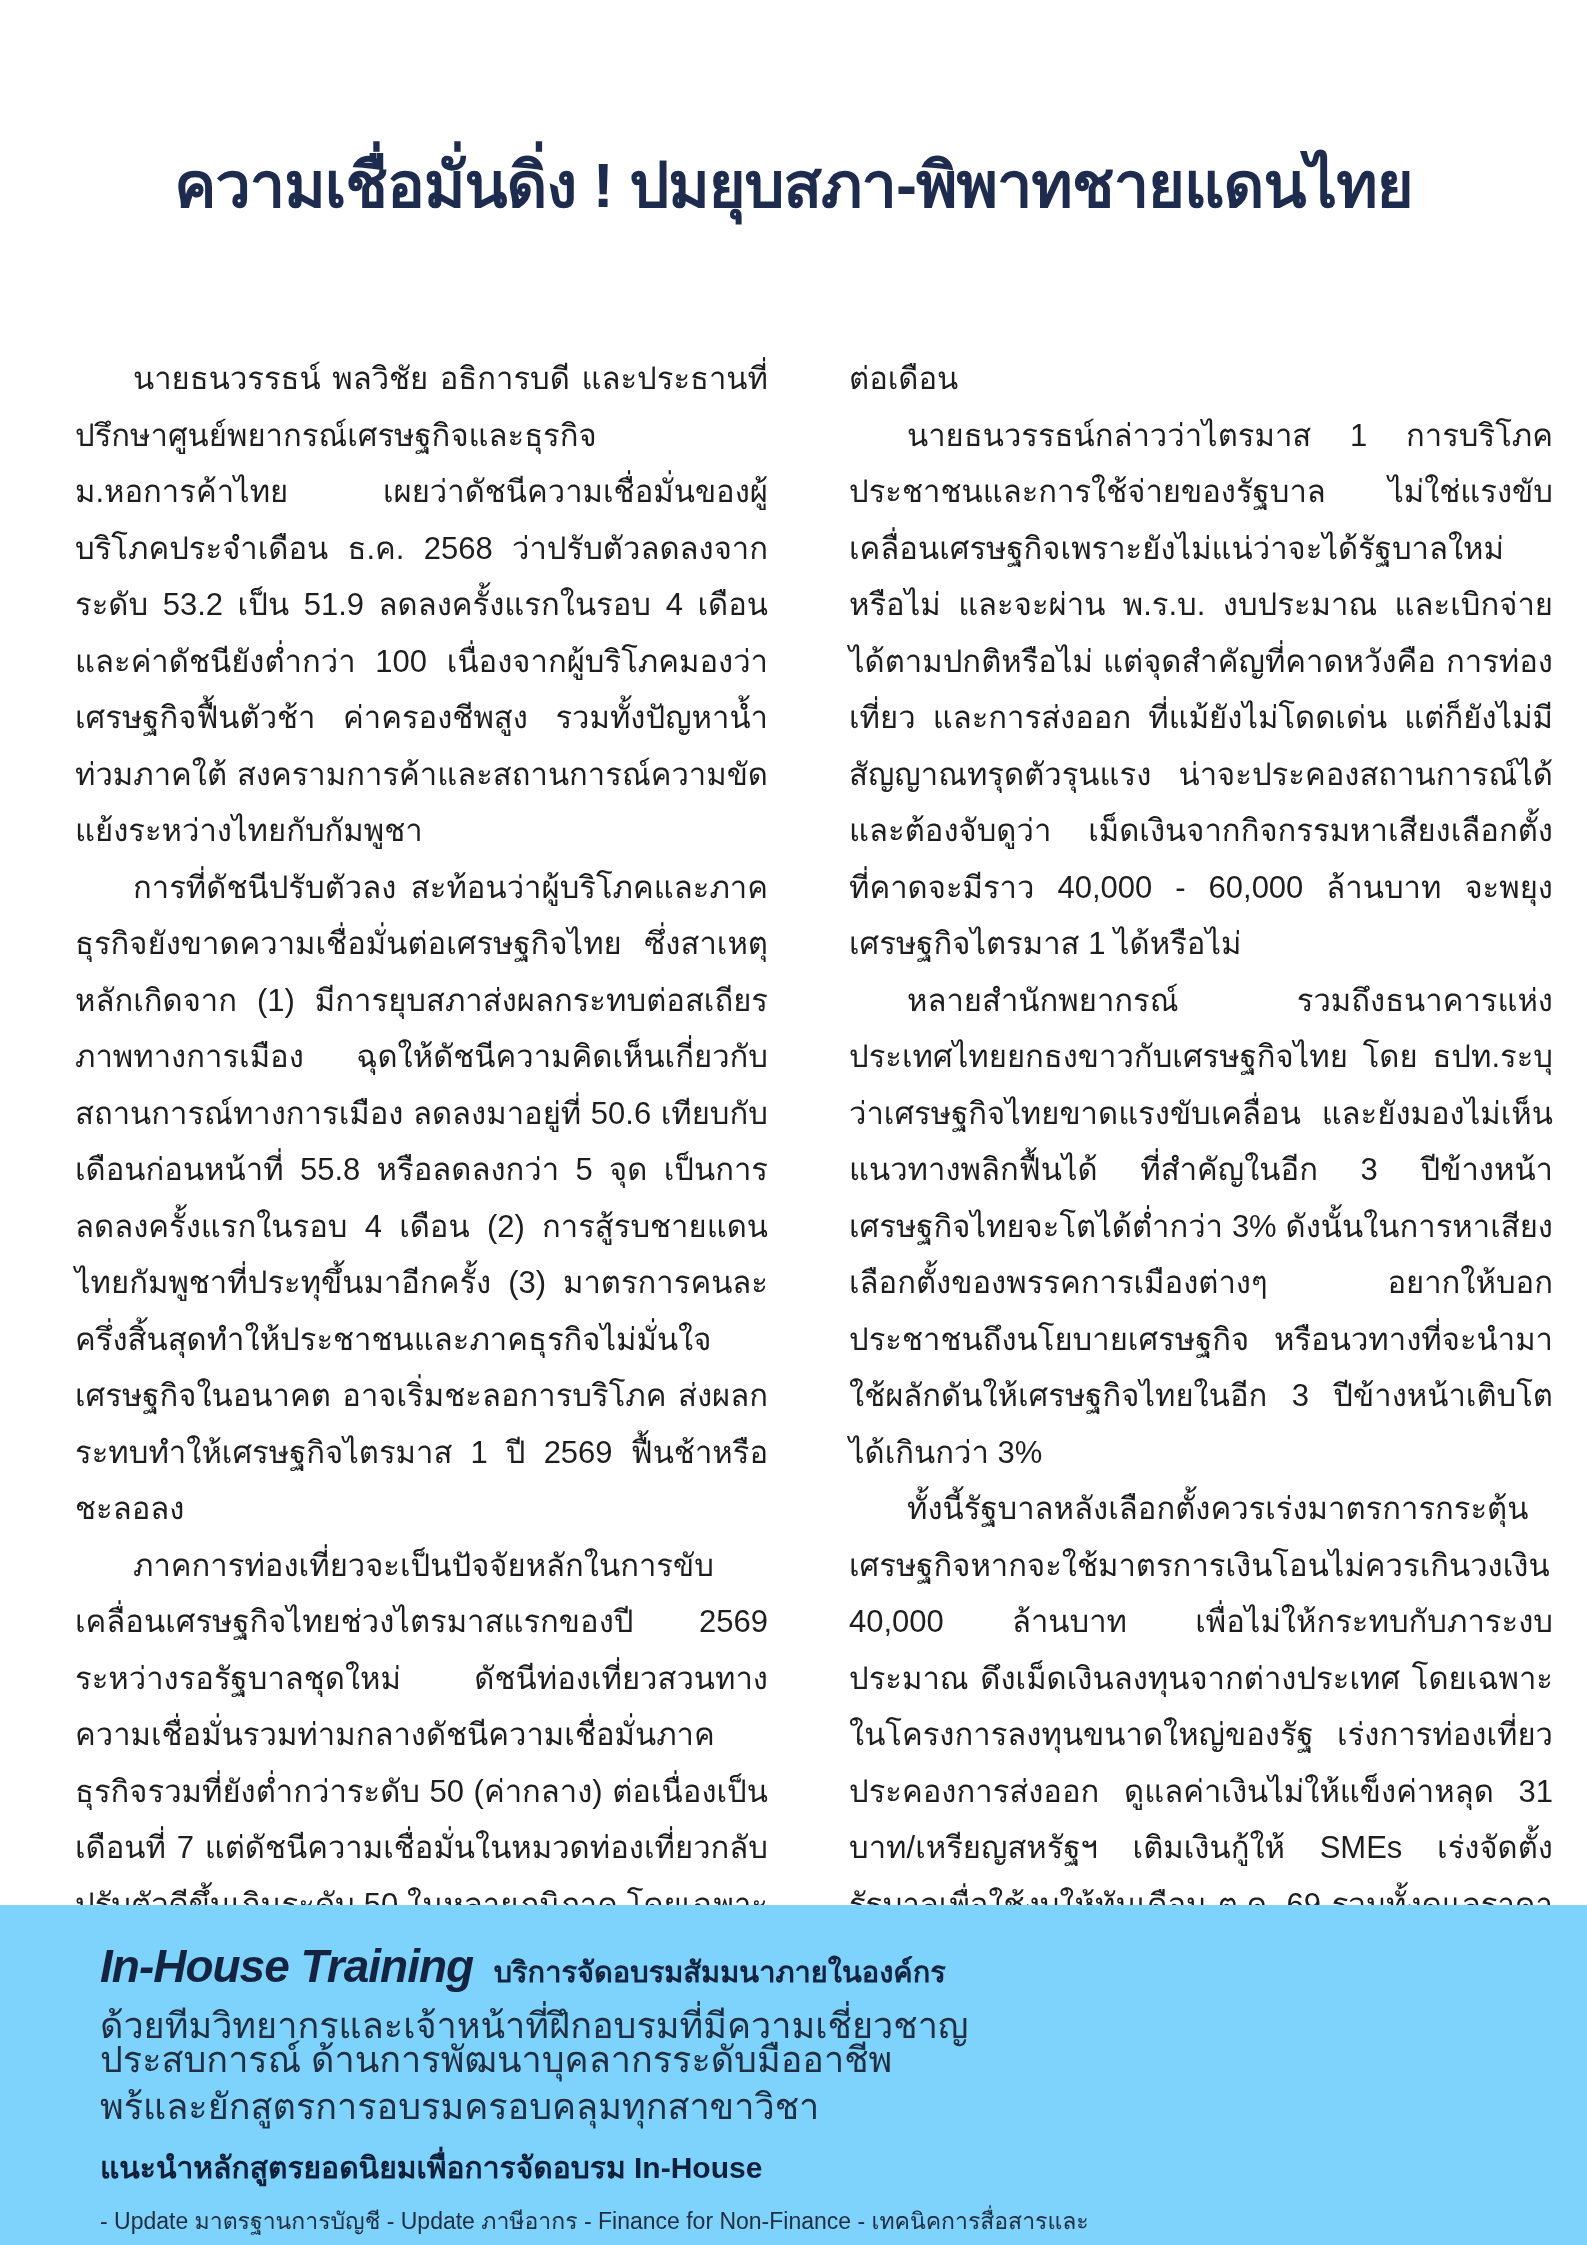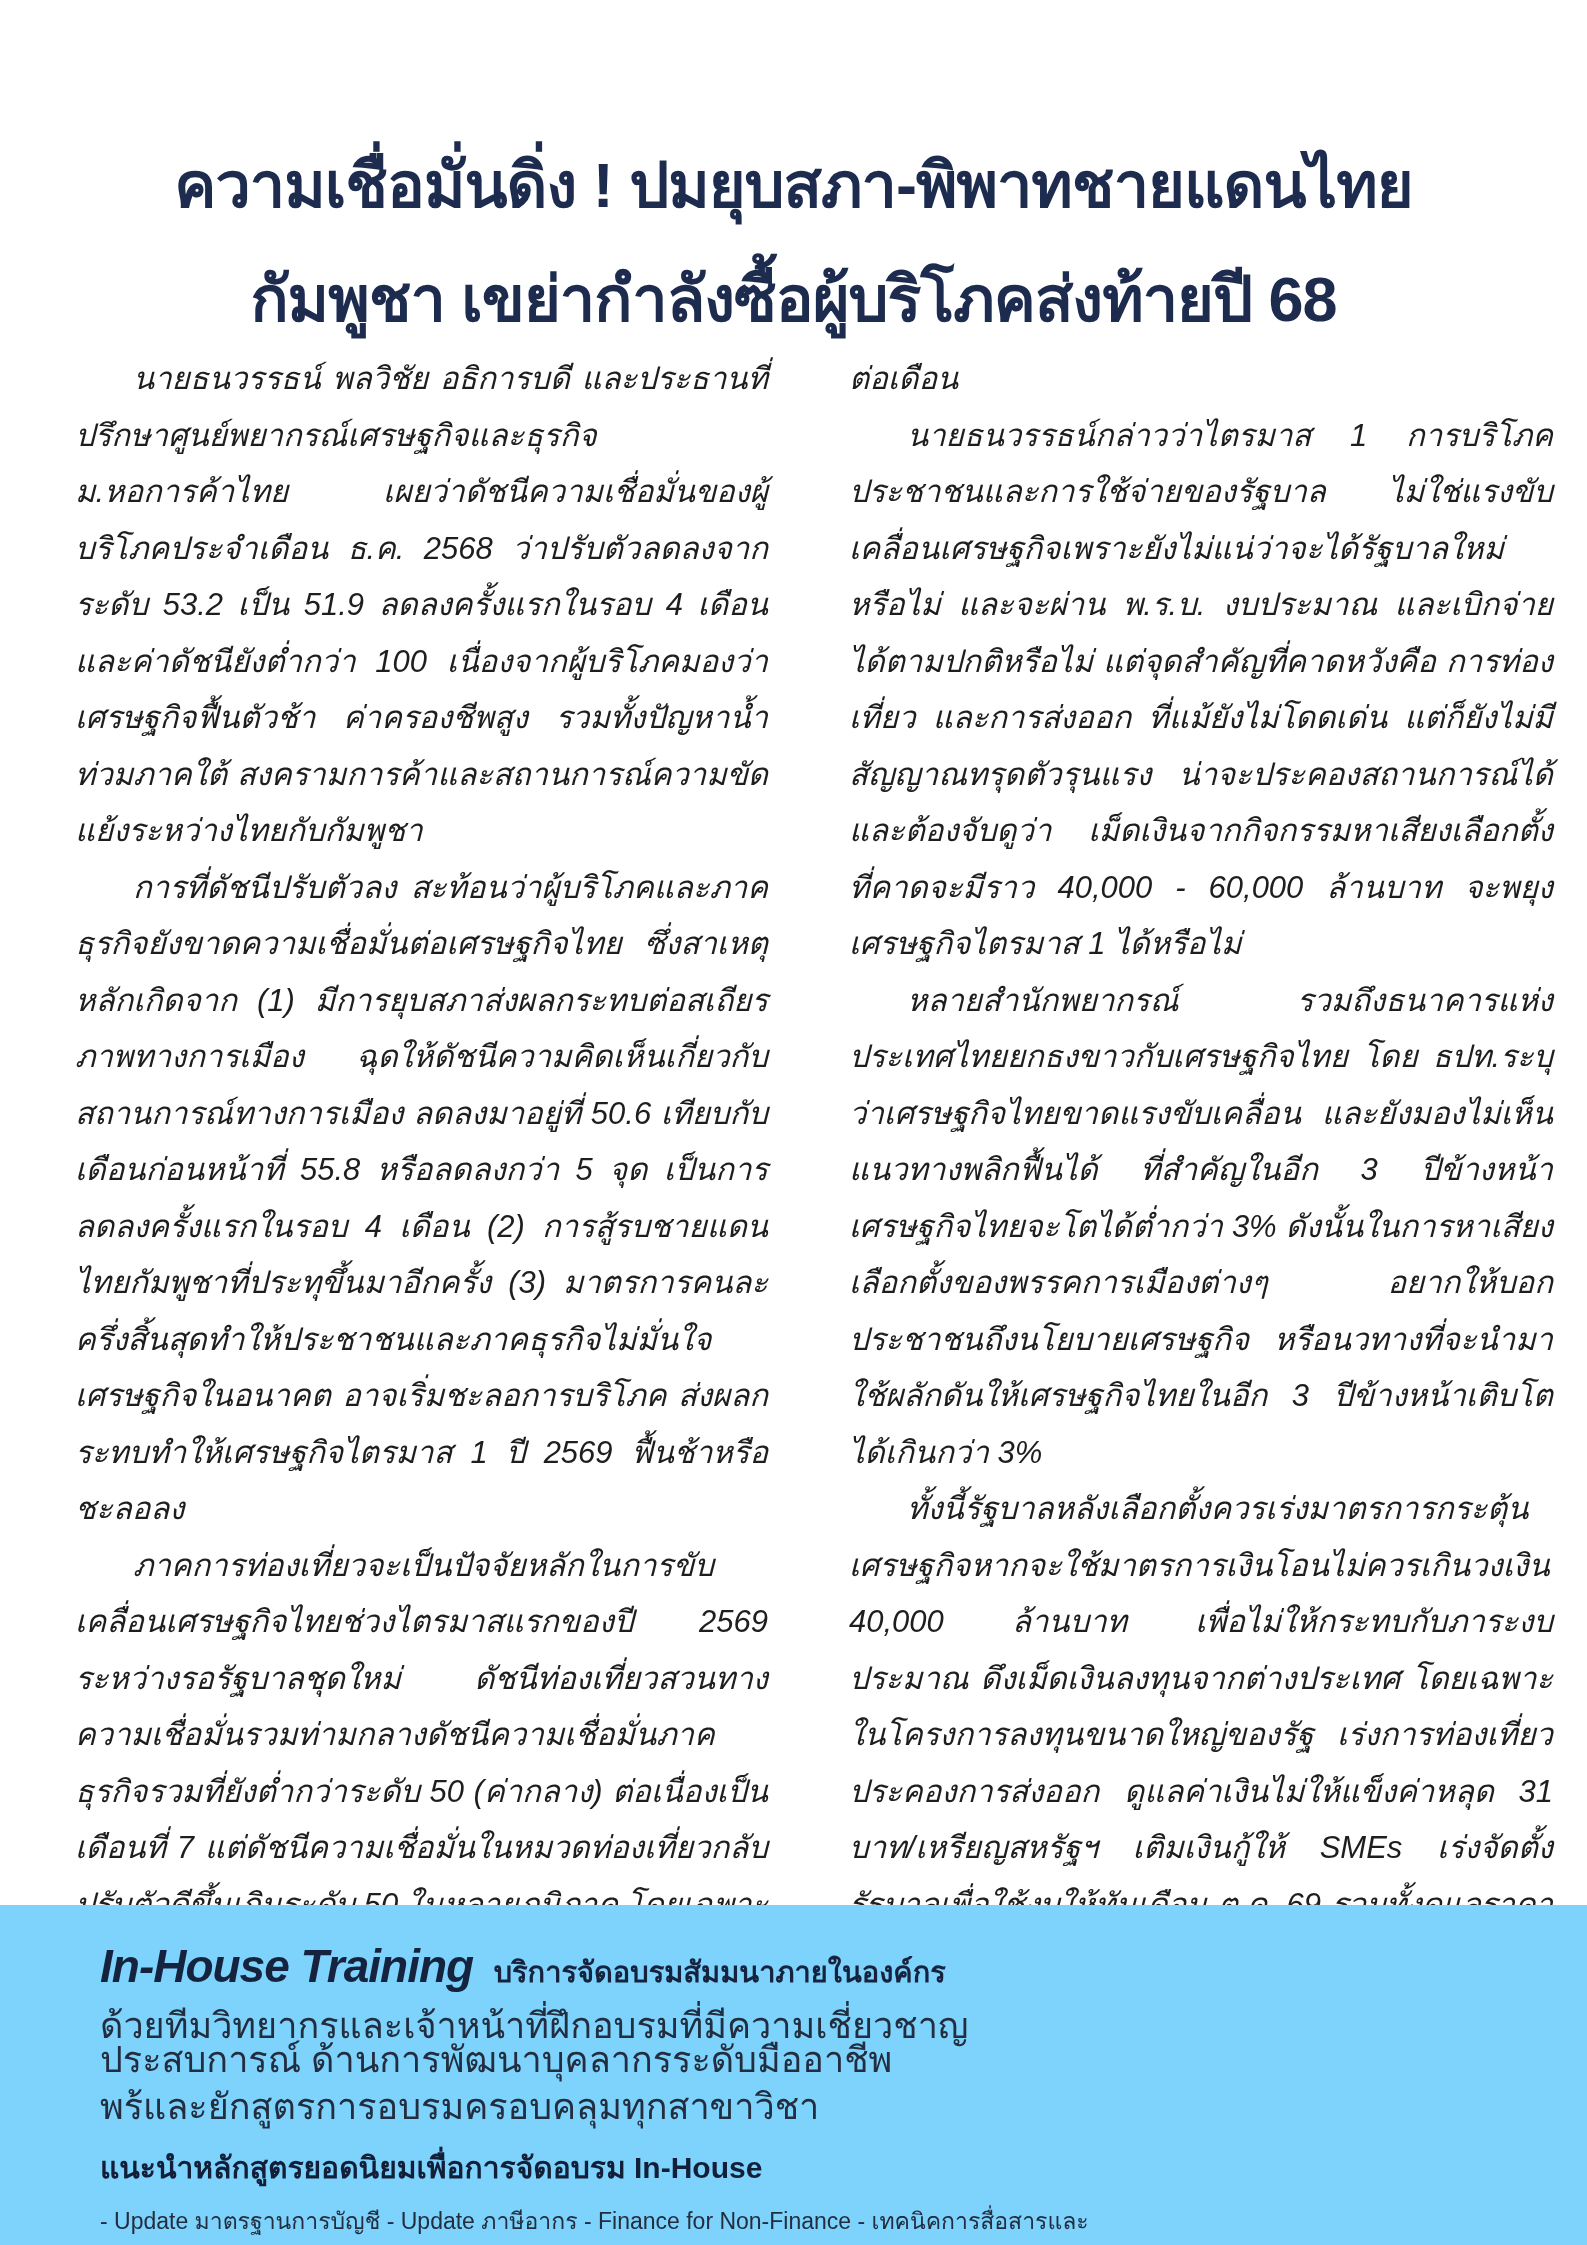--- a/index.html
+++ b/index.html
@@ -14,21 +14,21 @@
     font-size:63px; line-height:114px; letter-spacing:-1px;
   }
   .headline .tline { display:block; }
   
   .col {
     position:absolute; top:345px; font-size:31px; line-height:56.5px;
     color:#1e1e1e; text-align:justify; text-justify:inter-word;
   }
   .col-left  { left:75px;  width:693px; }
   .col-right { left:849px; width:704px; }
-  .col p { margin:0; text-indent:58px;font-style:italic; }
+  .col p { margin:0; text-indent:58px; }
   .col p.cont { text-indent:0; }
   .end-mark { display:inline-block; vertical-align:-10px; margin-left:28px; }
   
   .footer {
     position:absolute; left:0; top:1899px; width:1587px; height:346px;
     background:#7dd3fc; color:#202c3d;
   }
   .footer-inner { position:absolute; left:100px; top:34px; width:1060px; }
   .f-brand-row { white-space:nowrap; margin:0 0 14px 0; }
   .f-brand {
@@ -40,21 +40,20 @@
   .f-rec   { font-size:30px; font-weight:700; color:#131f38; margin:20px 0 12px 0; }
   .f-course{ font-size:23px; color:#222e40; margin:0 0 11px 0; }
 </style>
 </head>
 <body>
 
 <div class="page">
 
   <h1 class="headline">
     <span class="tline">ความเชื่อมั่นดิ่ง ! ปมยุบสภา-พิพาทชายแดนไทย</span>
-    <span class="tline">กัมพูชา เขย่ากำลังซื้อผู้บริโภคส่งท้ายปี 68</span>
   </h1>
 
   <div class="col col-left">
     <p>นายธนวรรธน์ พลวิชัย อธิการบดี และประธานที่ปรึกษาศูนย์พยากรณ์เศรษฐกิจและธุรกิจ ม.หอการค้าไทย เผยว่าดัชนีความเชื่อมั่นของผู้บริโภคประจำเดือน ธ.ค. 2568 ว่าปรับตัวลดลงจากระดับ 53.2 เป็น 51.9 ลดลงครั้งแรกในรอบ 4 เดือน และค่าดัชนียังต่ำกว่า 100 เนื่องจากผู้บริโภคมองว่าเศรษฐกิจฟื้นตัวช้า ค่าครองชีพสูง รวมทั้งปัญหาน้ำท่วมภาคใต้ สงครามการค้าและสถานการณ์ความขัดแย้งระหว่างไทยกับกัมพูชา</p>
     <p>การที่ดัชนีปรับตัวลง สะท้อนว่าผู้บริโภคและภาคธุรกิจยังขาดความเชื่อมั่นต่อเศรษฐกิจไทย ซึ่งสาเหตุหลักเกิดจาก (1) มีการยุบสภาส่งผลกระทบต่อสเถียรภาพทางการเมือง ฉุดให้ดัชนีความคิดเห็นเกี่ยวกับสถานการณ์ทางการเมือง ลดลงมาอยู่ที่ 50.6 เทียบกับเดือนก่อนหน้าที่ 55.8 หรือลดลงกว่า 5 จุด เป็นการลดลงครั้งแรกในรอบ 4 เดือน (2) การสู้รบชายแดนไทยกัมพูชาที่ประทุขึ้นมาอีกครั้ง (3) มาตรการคนละครึ่งสิ้นสุดทำให้ประชาชนและภาคธุรกิจไม่มั่นใจเศรษฐกิจในอนาคต อาจเริ่มชะลอการบริโภค ส่งผลกระทบทำให้เศรษฐกิจไตรมาส 1 ปี 2569 ฟื้นช้าหรือชะลอลง</p>
     <p>ภาคการท่องเที่ยวจะเป็นปัจจัยหลักในการขับเคลื่อนเศรษฐกิจไทยช่วงไตรมาสแรกของปี 2569 ระหว่างรอรัฐบาลชุดใหม่ ดัชนีท่องเที่ยวสวนทางความเชื่อมั่นรวมท่ามกลางดัชนีความเชื่อมั่นภาคธุรกิจรวมที่ยังต่ำกว่าระดับ 50 (ค่ากลาง) ต่อเนื่องเป็นเดือนที่ 7 แต่ดัชนีความเชื่อมั่นในหมวดท่องเที่ยวกลับปรับตัวดีขึ้นเกินระดับ 50 ในหลายภูมิภาค โดยเฉพาะภาคตะวันออกและภาคเหนือ ซึ่งได้รับอานิสงส์จากการกลับมาของนักท่องเที่ยวเอเชีย โดยเฉพาะตลาดจีนที่เข้าสู่เชียงใหม่และเชียงราย และข้อมูลจากกระทรวงการท่องเที่ยวและกีฬา ระบุว่าในเดือนธันวาคม 2568 จำนวนนักท่องเที่ยวต่างชาติปรับตัวสูงขึ้นแตะระดับ 3 ล้านคน</p>
   </div>
 
   <div class="col col-right">
     <p class="cont">ต่อเดือน</p>

